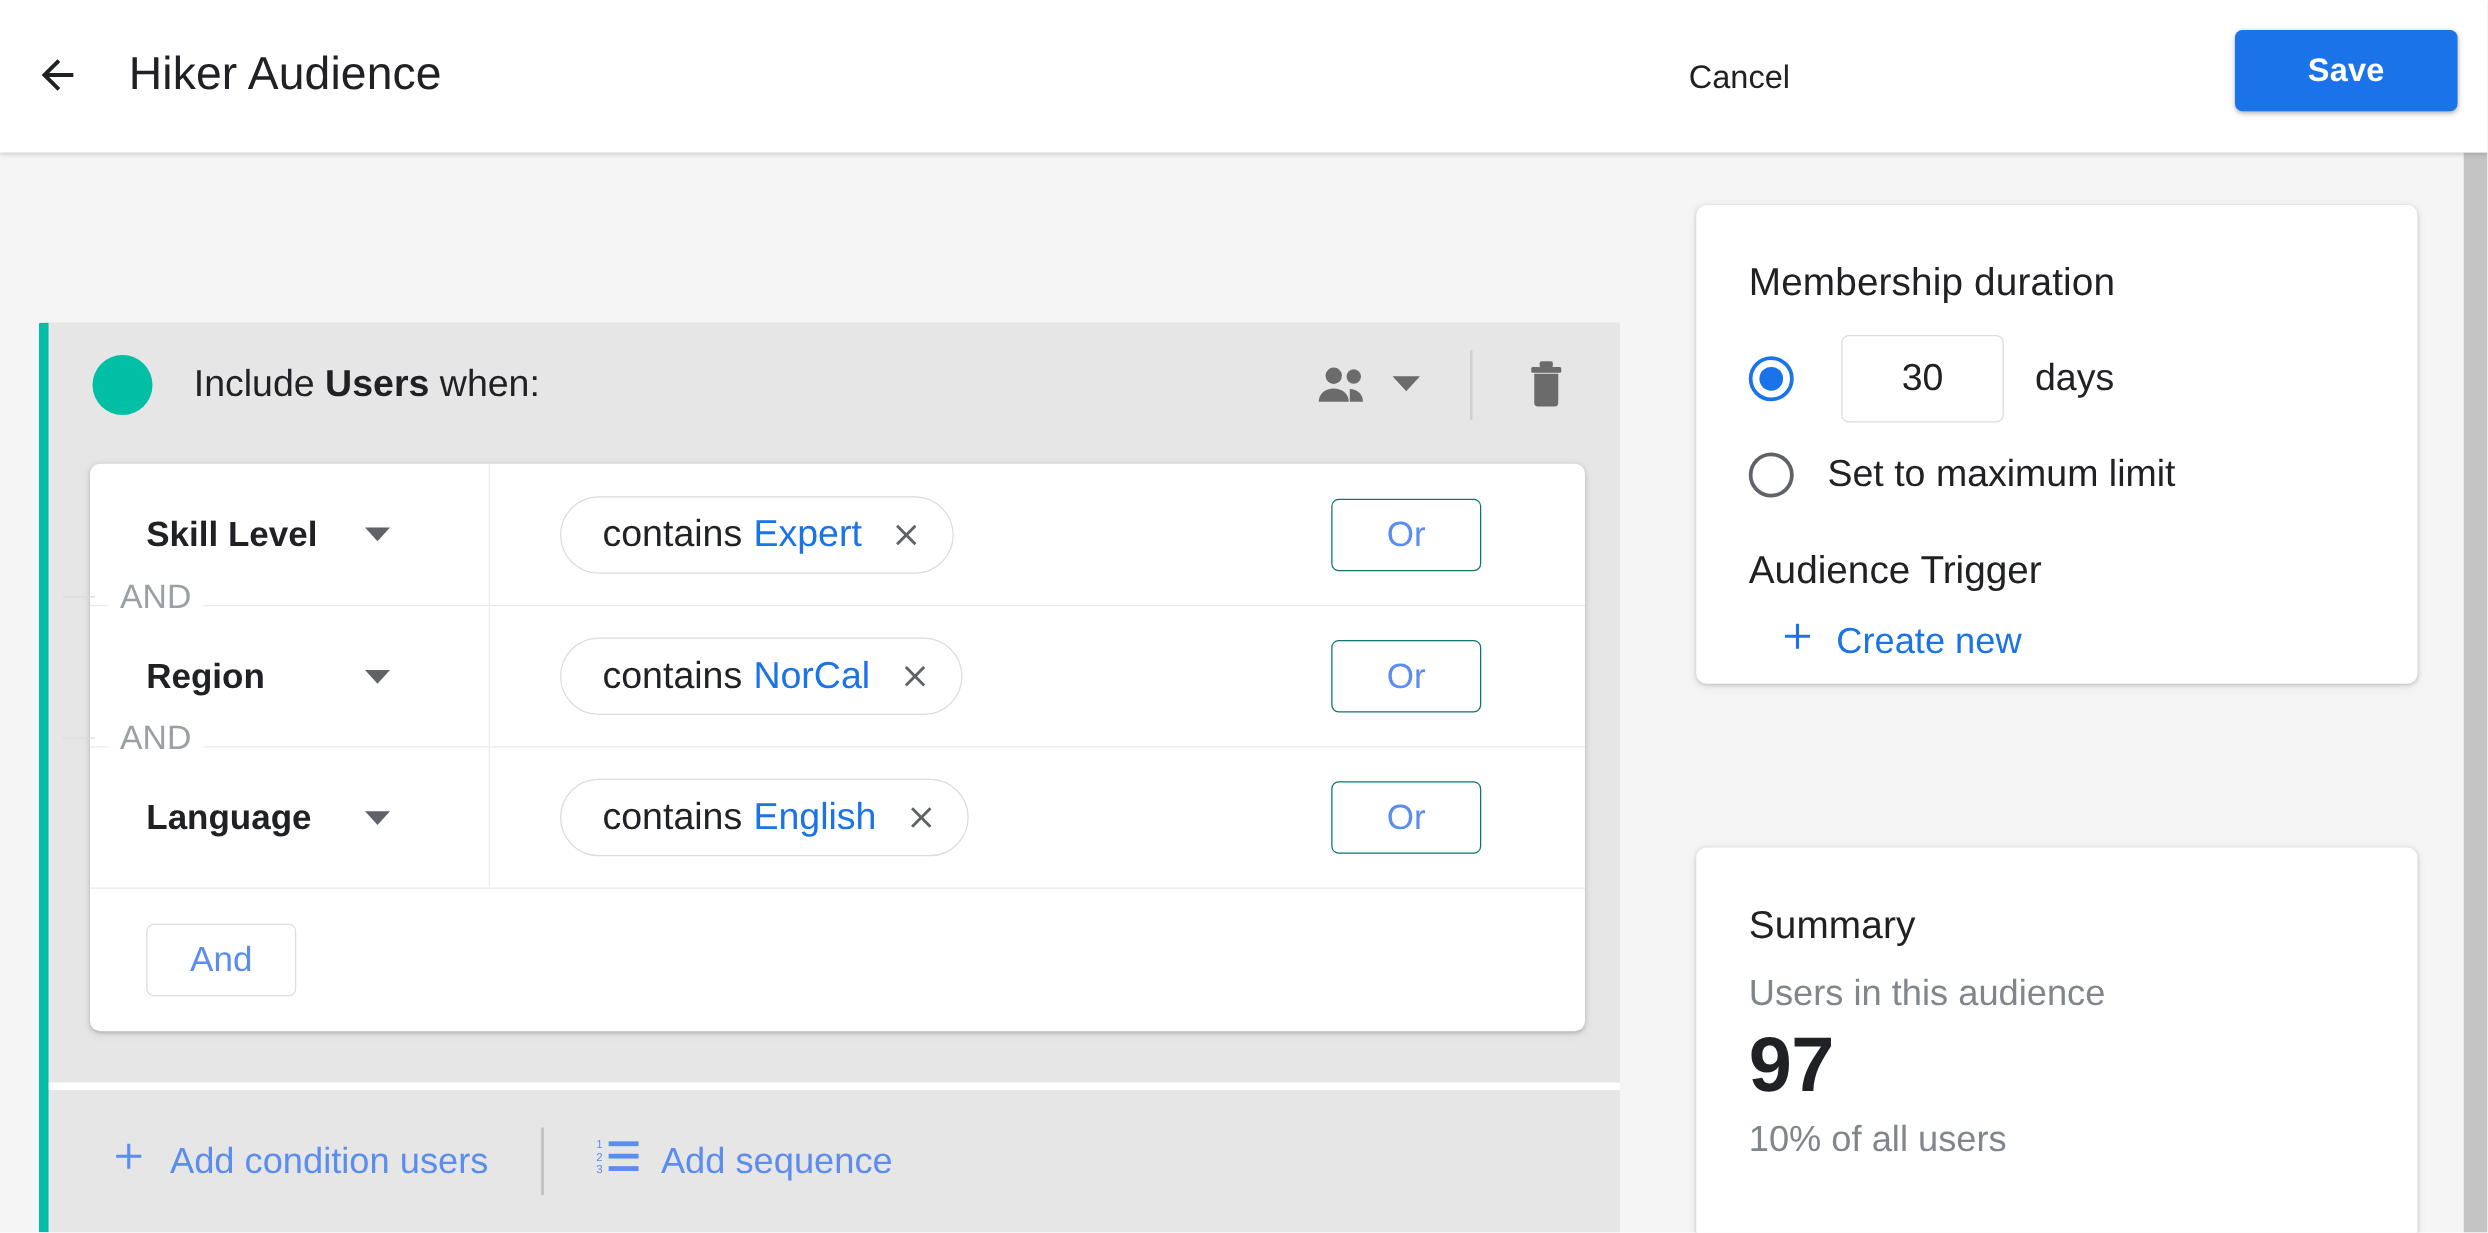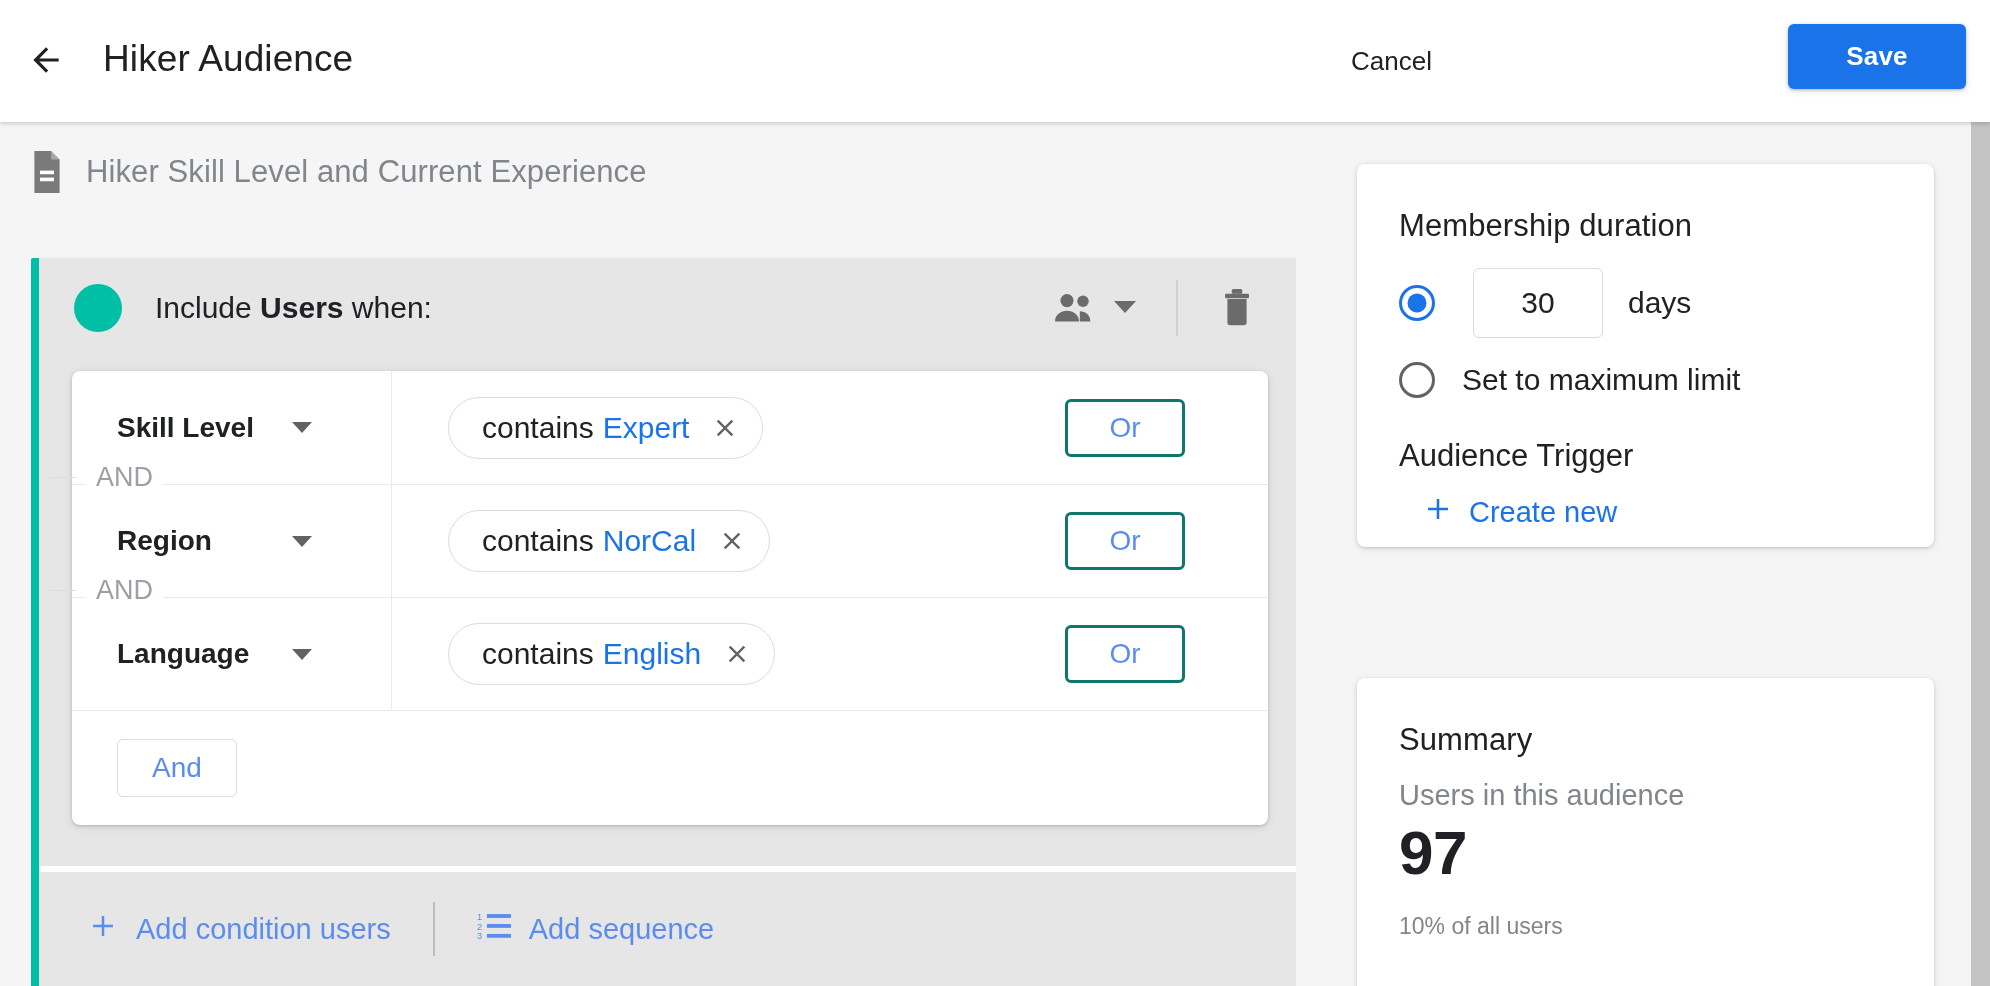--- a/index.html
+++ b/index.html
@@ -256,21 +256,21 @@
     width: 28px; height: 28px;
     flex: 0 0 auto;
     cursor: pointer;
   }
 
   .or-btn {
     position: absolute;
     right: 83px;
     width: 120px;
     height: 58px;
-    border: 3px solid #0f766e;
+    border: 1px solid #0f766e;
     border-radius: 6px;
     background: #ffffff;
     color: #5b8def;
     font-size: 28px;
     cursor: pointer;
     font-family: inherit;
     display: flex; align-items: center; justify-content: center;
   }
 
   .and-row {
@@ -439,22 +439,22 @@
   }
   .sum-num {
     margin-top: 8px;
     font-size: 62px;
     font-weight: 700;
     color: #202124;
     line-height: 1.05;
     letter-spacing: -0.5px;
   }
   .sum-pct {
-    margin-top: 28px;
-    font-size: 23px;
+    margin-top: 11px;
+    font-size: 29px;
     color: #80868b;
   }
 
   
   .scrollbar-track {
     position: absolute;
     right: 0; top: 122px;
     width: 19px;
     height: 864px;
     background: #c4c4c4;
@@ -472,31 +472,20 @@
         <path d="M20 11H7.8l5.6-5.6L12 4l-8 8 8 8 1.4-1.4L7.8 13H20v-2z" fill="#202124"></path>
       </svg>
     </button>
     <div class="page-title">Hiker Audience</div>
     <button class="cancel-btn">Cancel</button>
     <button class="save-btn">Save</button>
   </div>
 
   <div class="body-area">
 
-    <div class="desc-row">
-      <span class="doc-icon">
-        <svg width="34" height="42" viewBox="0 0 24 30" aria-hidden="true">
-          <path d="M3 0h12l6 6v24H3z" fill="#7a7a7a"></path>
-          <path d="M15 0l6 6h-6z" fill="#fff" opacity="0.35"></path>
-          <rect x="7" y="14" width="10" height="2.6" fill="#fff"></rect>
-          <rect x="7" y="19" width="10" height="2.6" fill="#fff"></rect>
-        </svg>
-      </span>
-      <span class="desc-text">Hiker Skill Level and Current Experience</span>
-    </div>
 
     <div class="cond-panel">
 
       <div class="cond-header">
         <div class="teal-dot"></div>
         <div class="include-text">
           <span>Include</span>
           <b>Users</b>
           <span>when:</span>
         </div>

